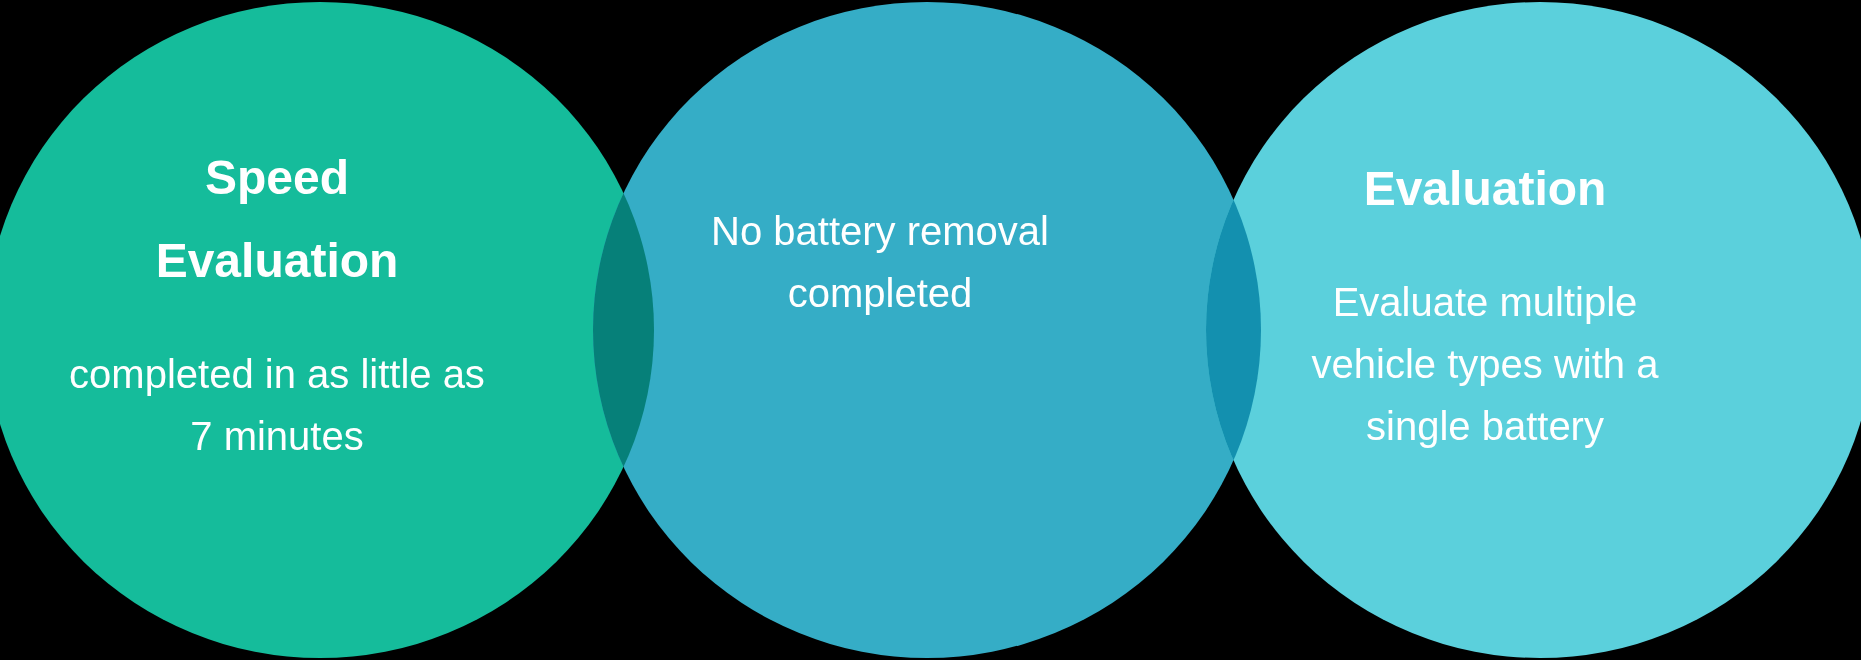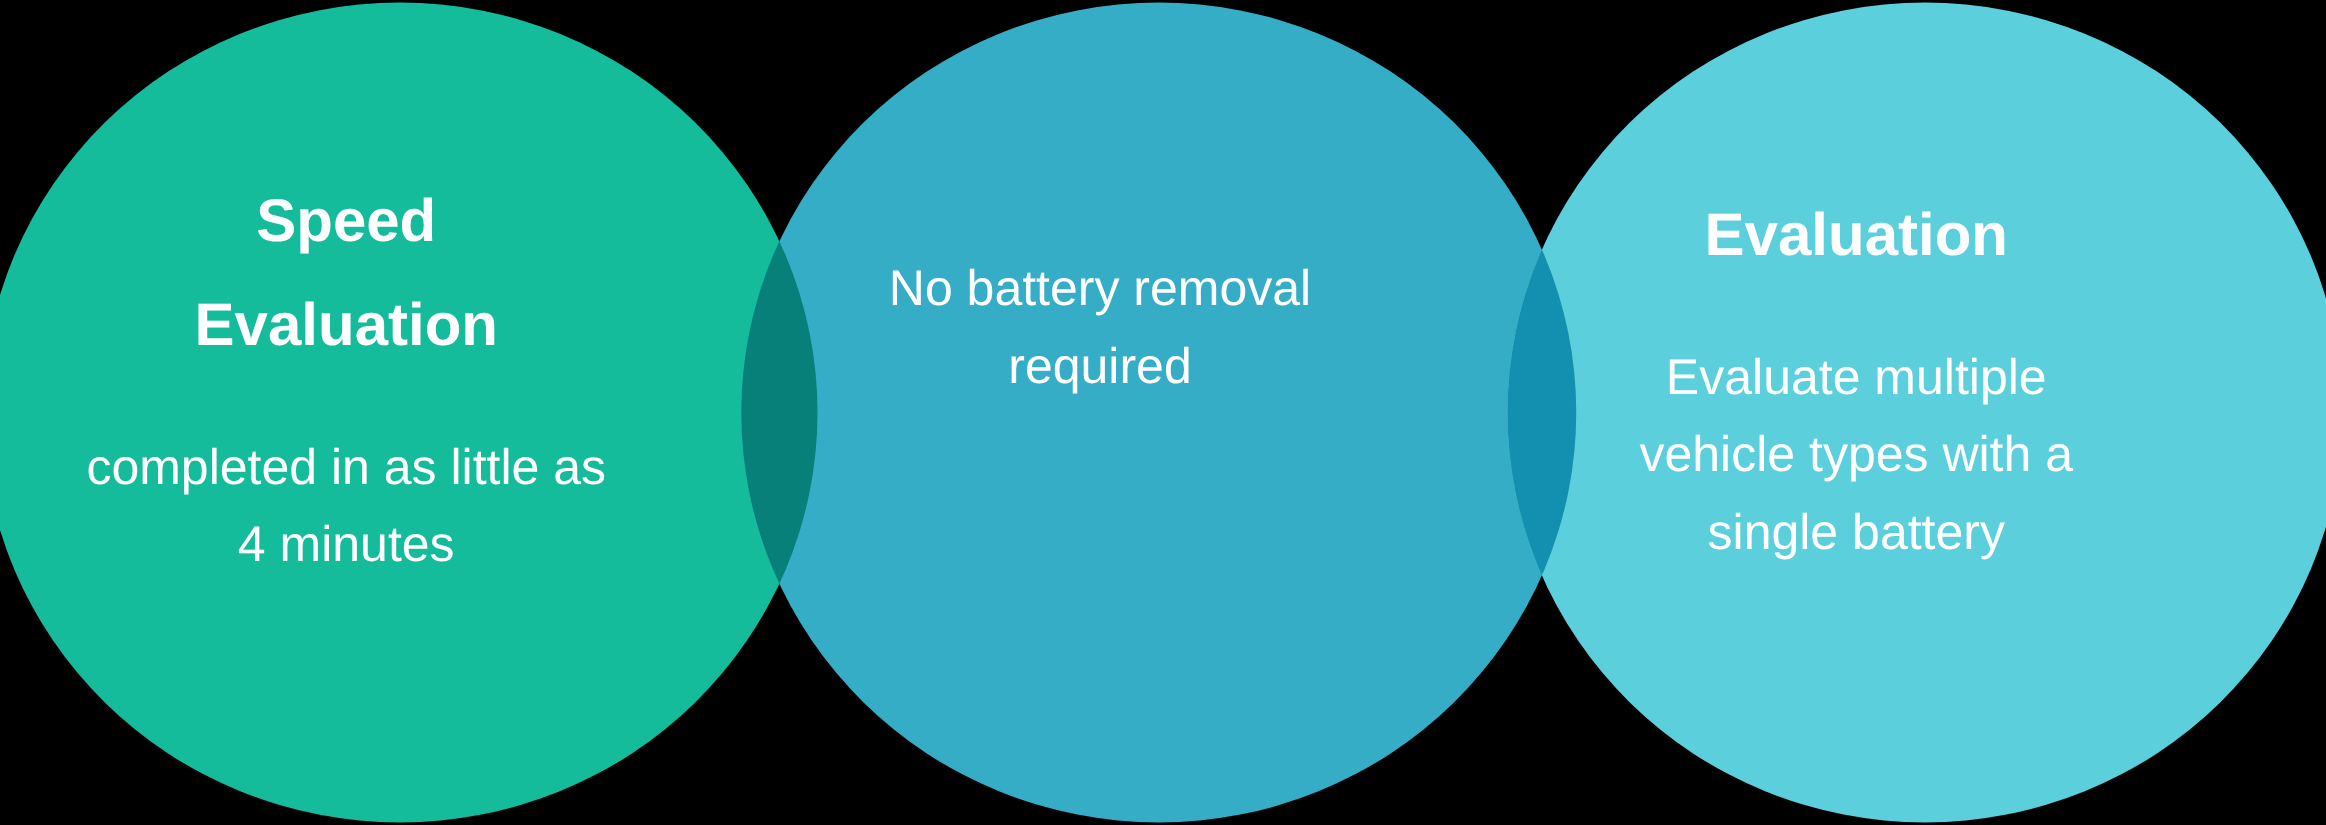--- a/index.html
+++ b/index.html
@@ -72,26 +72,26 @@
 
     <ellipse cx="927" cy="330" rx="334" ry="328" clip-path="url(#clip-speed)" fill="#068079"></ellipse>
 
     <ellipse cx="927" cy="330" rx="334" ry="328" clip-path="url(#clip-efficiency)" fill="#1390AF"></ellipse>
   </svg>
 
   <div class="label label-speed">
     <h2>Speed
 Evaluation</h2>
     <p>completed in as little as
-4 minutes</p>
+7 minutes</p>
   </div>
 
   <div class="label label-simplicity">
     <p>No battery removal
-required</p>
+completed</p>
   </div>
 
   <div class="label label-efficiency">
     <h2>Evaluation</h2>
     <p>Evaluate multiple
 vehicle types with a
 single battery</p>
   </div>
 
 </div>

